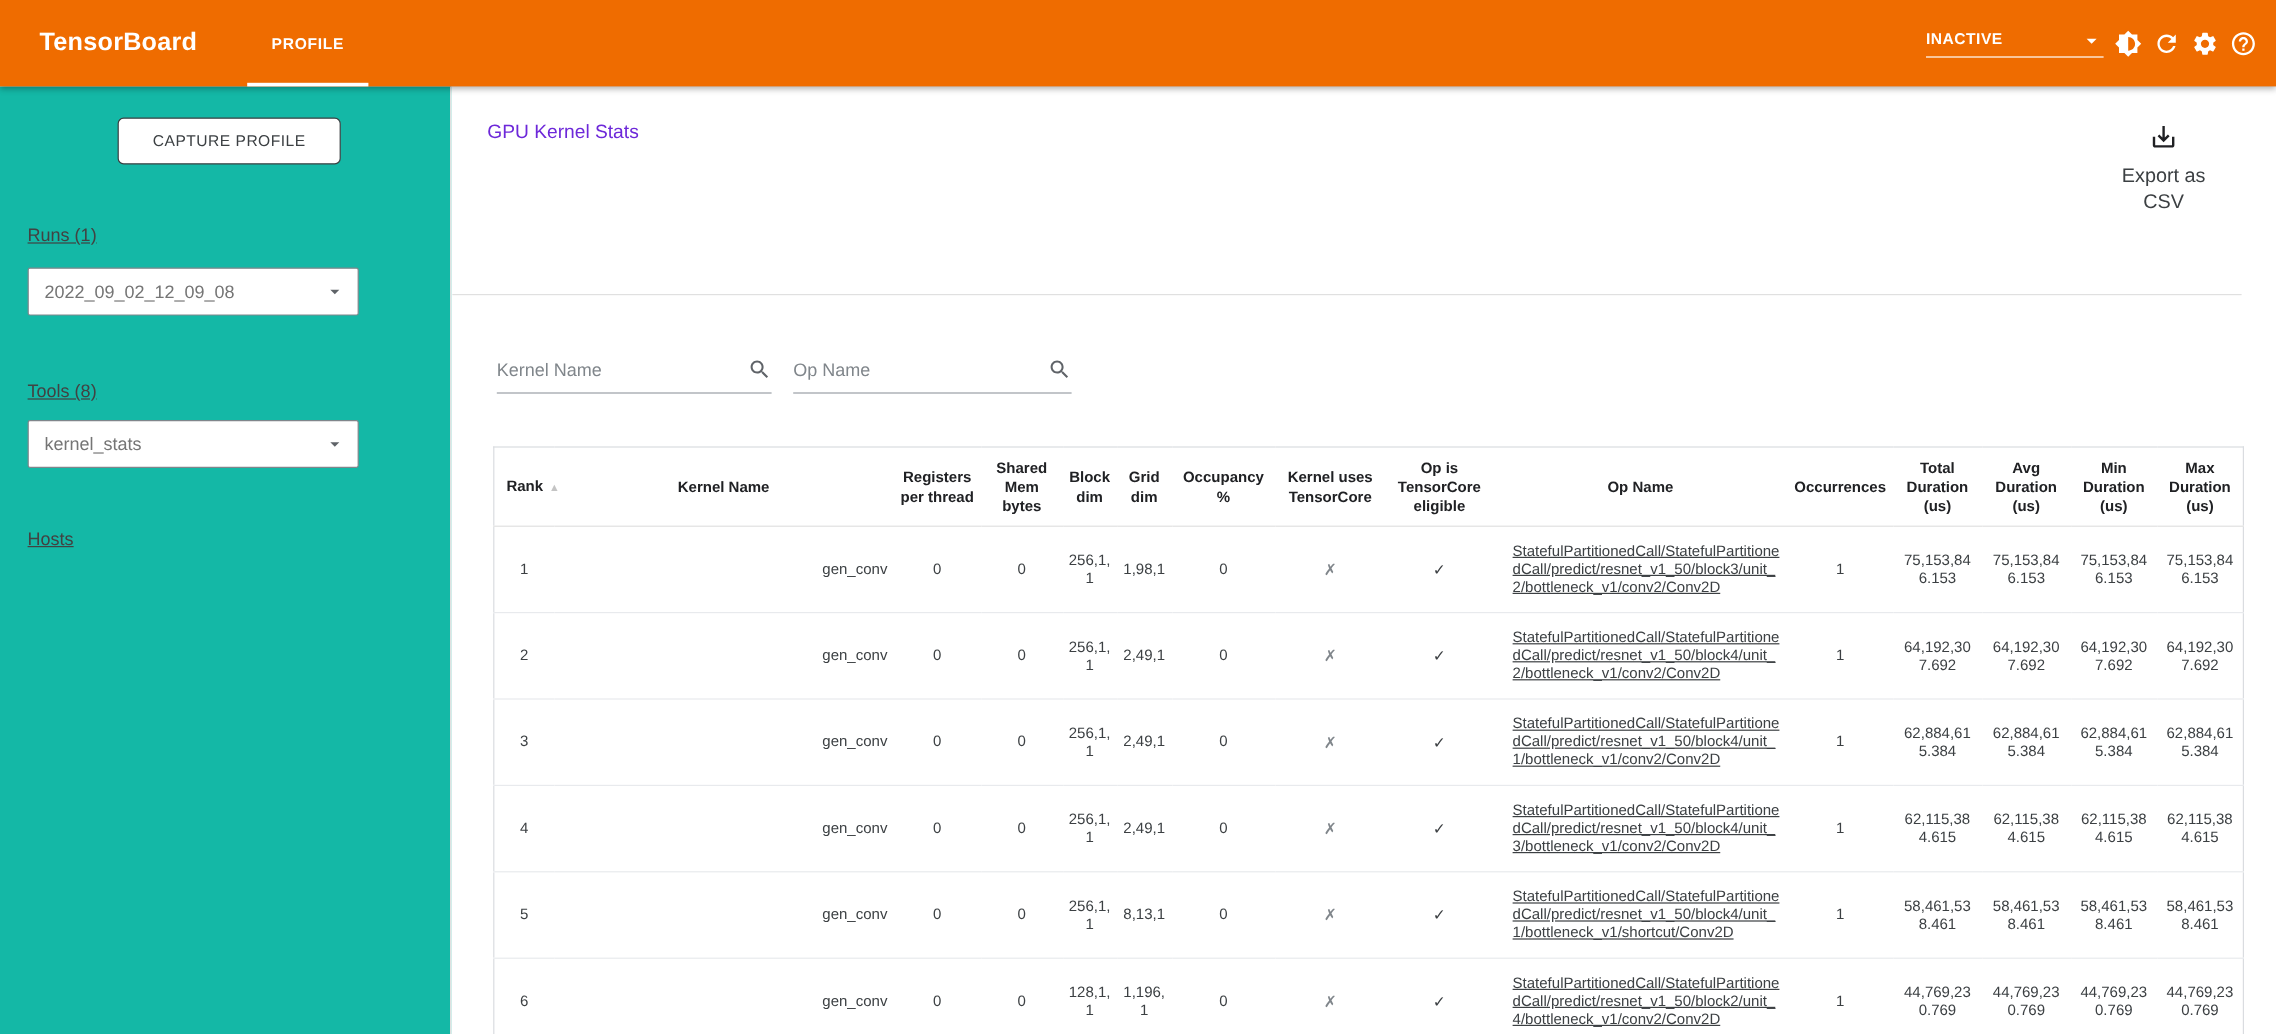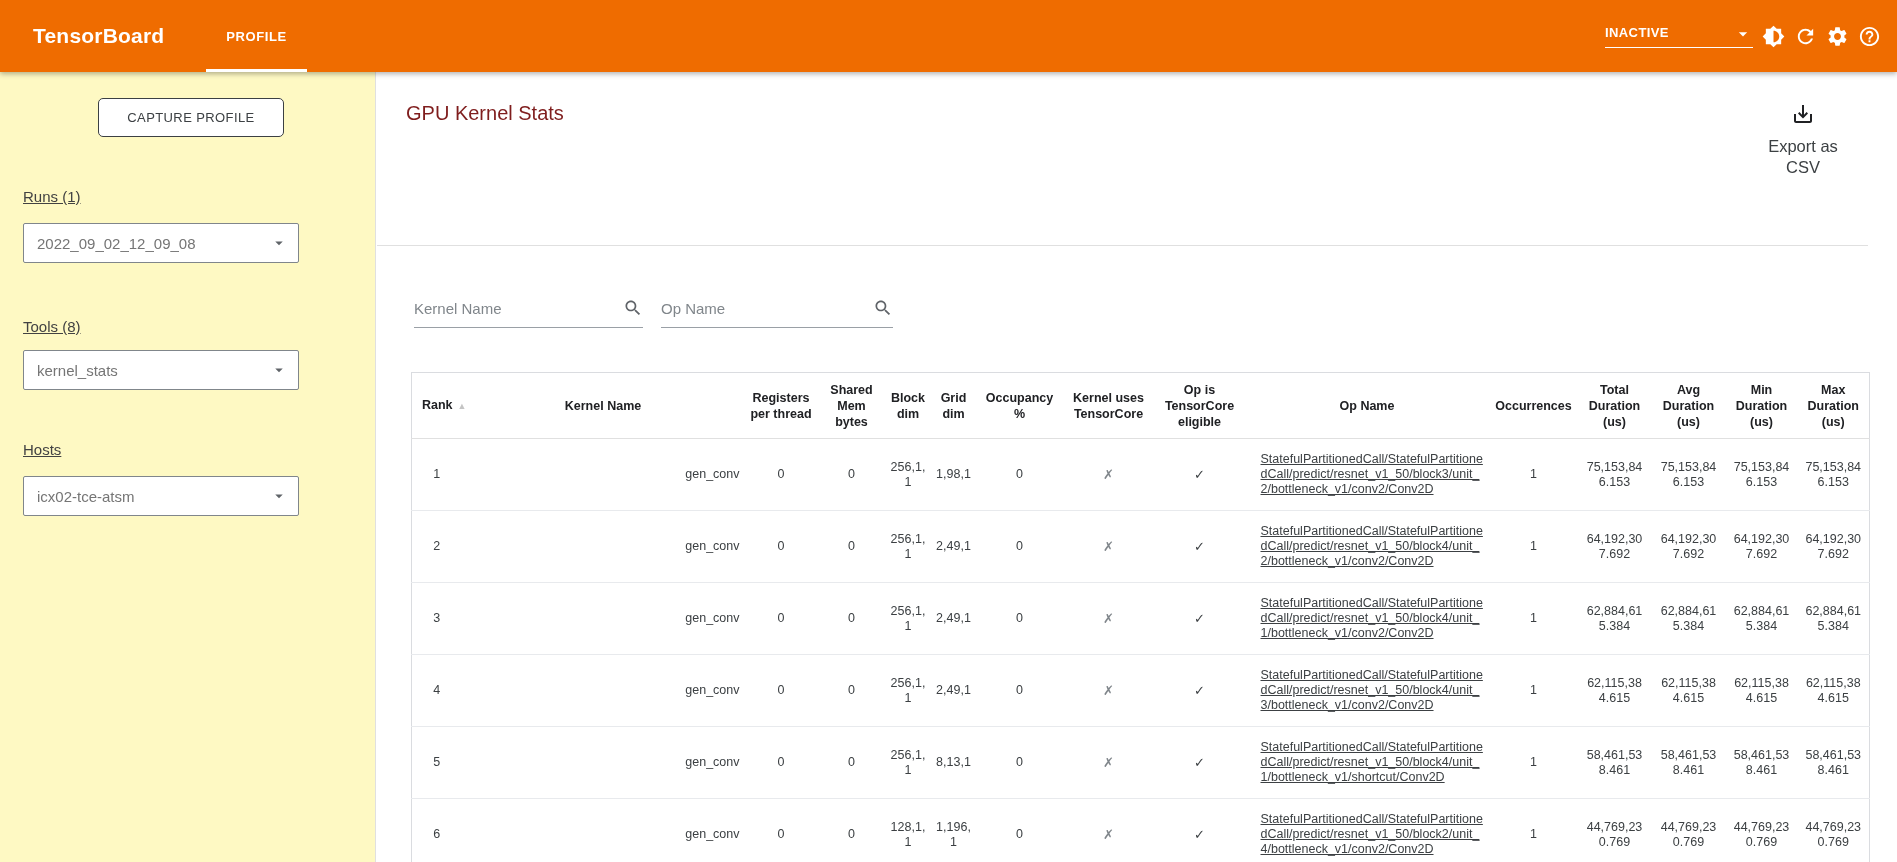--- a/index.html
+++ b/index.html
@@ -18,39 +18,39 @@
   .topbar-right { margin-left:auto; display:flex; align-items:center; gap:8px; margin-right:16px; }
   .status-select { display:flex; align-items:flex-end; justify-content:space-between;
                    width:148px; border-bottom:1px solid #fff; padding-bottom:7px;
                    color:#fff; font-size:13px; font-weight:bold; letter-spacing:.4px; cursor:pointer; }
   .icon-btn { width:24px; height:24px; display:flex; align-items:center; justify-content:center; cursor:pointer; }
   .icon-btn svg { width:23px; height:23px; fill:#fff; }
   .status-select svg { width:20px; height:20px; fill:#fff; margin-bottom:-4px; }
 
   
   .sidebar { position:absolute; top:72px; left:0; width:376px; bottom:0;
-             border-right:1px solid #e0e0e0; background:#fef9c3; }
+             border-right:1px solid #e0e0e0; background:#14b8a6; }
   .capture-btn { position:absolute; left:98px; top:26px; width:186px; height:39px;
                  background:#fff; border:1px solid #3c4043; border-radius:5px;
                  font-size:13px; color:#3c4043; letter-spacing:.4px;
                  font-family:"Liberation Sans", sans-serif; cursor:pointer; }
   .side-label { position:absolute; left:23px; font-size:15px; color:#424242;text-decoration:underline; }
   .side-select { position:absolute; left:23px; width:276px; height:40px;
                  border:1px solid #80868b; border-radius:2px; background:#fff;
                  display:flex; align-items:center; justify-content:space-between;
                  padding:0 10px 0 13px; cursor:pointer; }
   .side-select .val { font-size:15px; color:#757575; overflow:hidden; white-space:nowrap; }
   .side-select svg { width:18px; height:18px; fill:#5f6368; flex:none; }
   .pos-runs-label  { top:116px; } .pos-runs-sel  { top:151px; }
   .pos-tools-label { top:246px; } .pos-tools-sel { top:278px; }
   .pos-hosts-label { top:369px; } .pos-hosts-sel { top:404px; }
 
   
   .main { position:absolute; top:72px; left:377px; right:0; bottom:0; background:#fff; }
-  .page-title { position:absolute; left:29px; top:30px; font-size:20px; color:#7f1d1d; font-weight:400; }
+  .page-title { position:absolute; left:29px; top:30px; font-size:16px; color:#6d28d9; font-weight:400; }
   .export-btn { position:absolute; left:1372px; top:30px; width:108px; text-align:center;
                 color:#3c4043; cursor:pointer; }
   .export-btn svg { width:24px; height:24px; fill:#202124; }
   .export-label { font-size:16.5px; line-height:21px; margin-top:6px; }
   .section-divider { position:absolute; top:173px; left:0; width:1491px; height:1px; background:#e0e0e0; }
 
   .filterbar { position:absolute; top:226px; left:37px; display:flex; gap:18px; }
   .filter-field { width:229px; border-bottom:1px solid #9aa0a6; display:flex;
                   align-items:center; justify-content:space-between; padding-bottom:9px; }
   .filter-field + .filter-field { width:232px; }
@@ -128,26 +128,20 @@
 
     <div class="side-label pos-tools-label">Tools (8)</div>
     <div class="side-select pos-tools-sel">
       <span class="val">kernel_stats</span>
       <svg viewBox="0 0 24 24">
           <path d="M7 10l5 5 5-5z"></path>
         </svg>
     </div>
 
     <div class="side-label pos-hosts-label">Hosts</div>
-    <div class="side-select pos-hosts-sel">
-      <span class="val">icx02-tce-atsm</span>
-      <svg viewBox="0 0 24 24">
-          <path d="M7 10l5 5 5-5z"></path>
-        </svg>
-    </div>
   </div>
 
   <div class="main">
     <div class="page-title">GPU Kernel Stats</div>
 
     <div class="export-btn">
       <svg viewBox="0 0 24 24">
           <path d="M19 12v7H5v-7H3v7c0 1.1.9 2 2 2h14c1.1 0 2-.9 2-2v-7h-2zm-6 .67l2.59-2.58L17 11.5l-5 5-5-5 1.41-1.41L11 12.67V3h2v9.67z"></path>
         </svg>
       <div class="export-label">Export as CSV</div>

